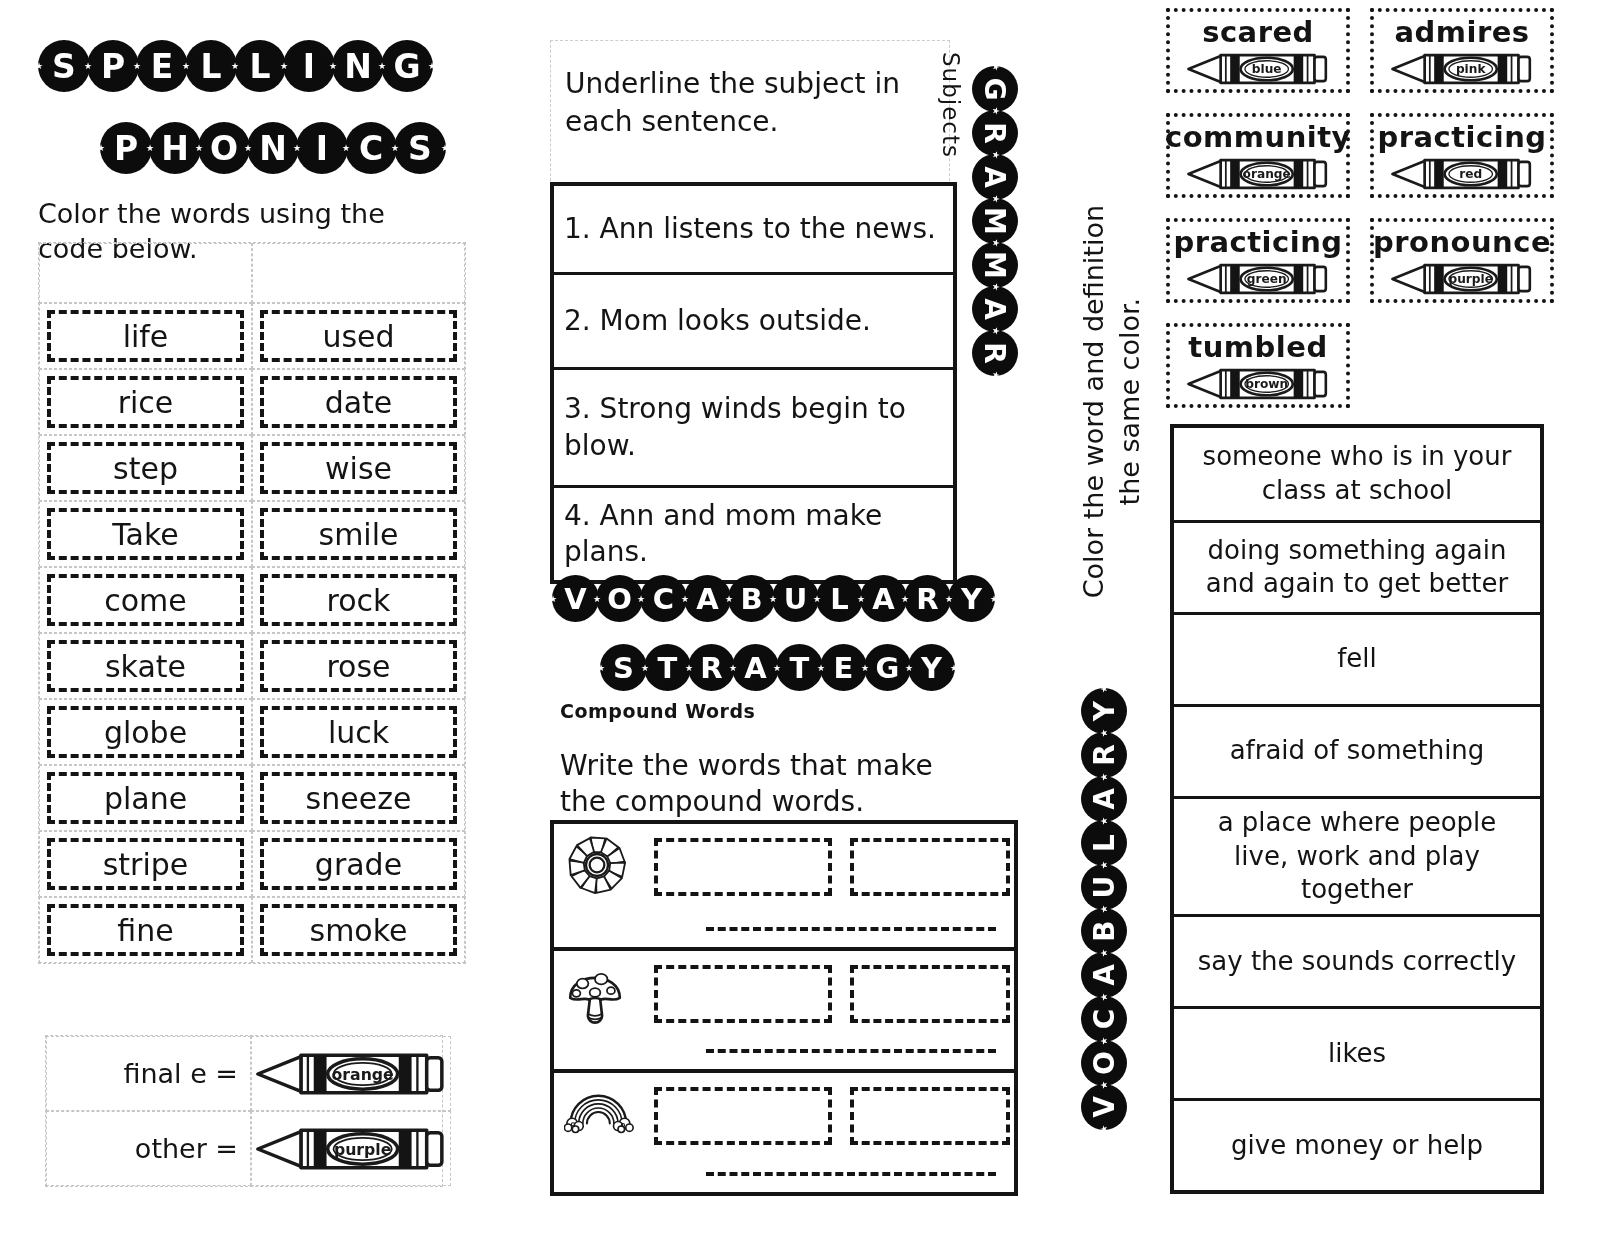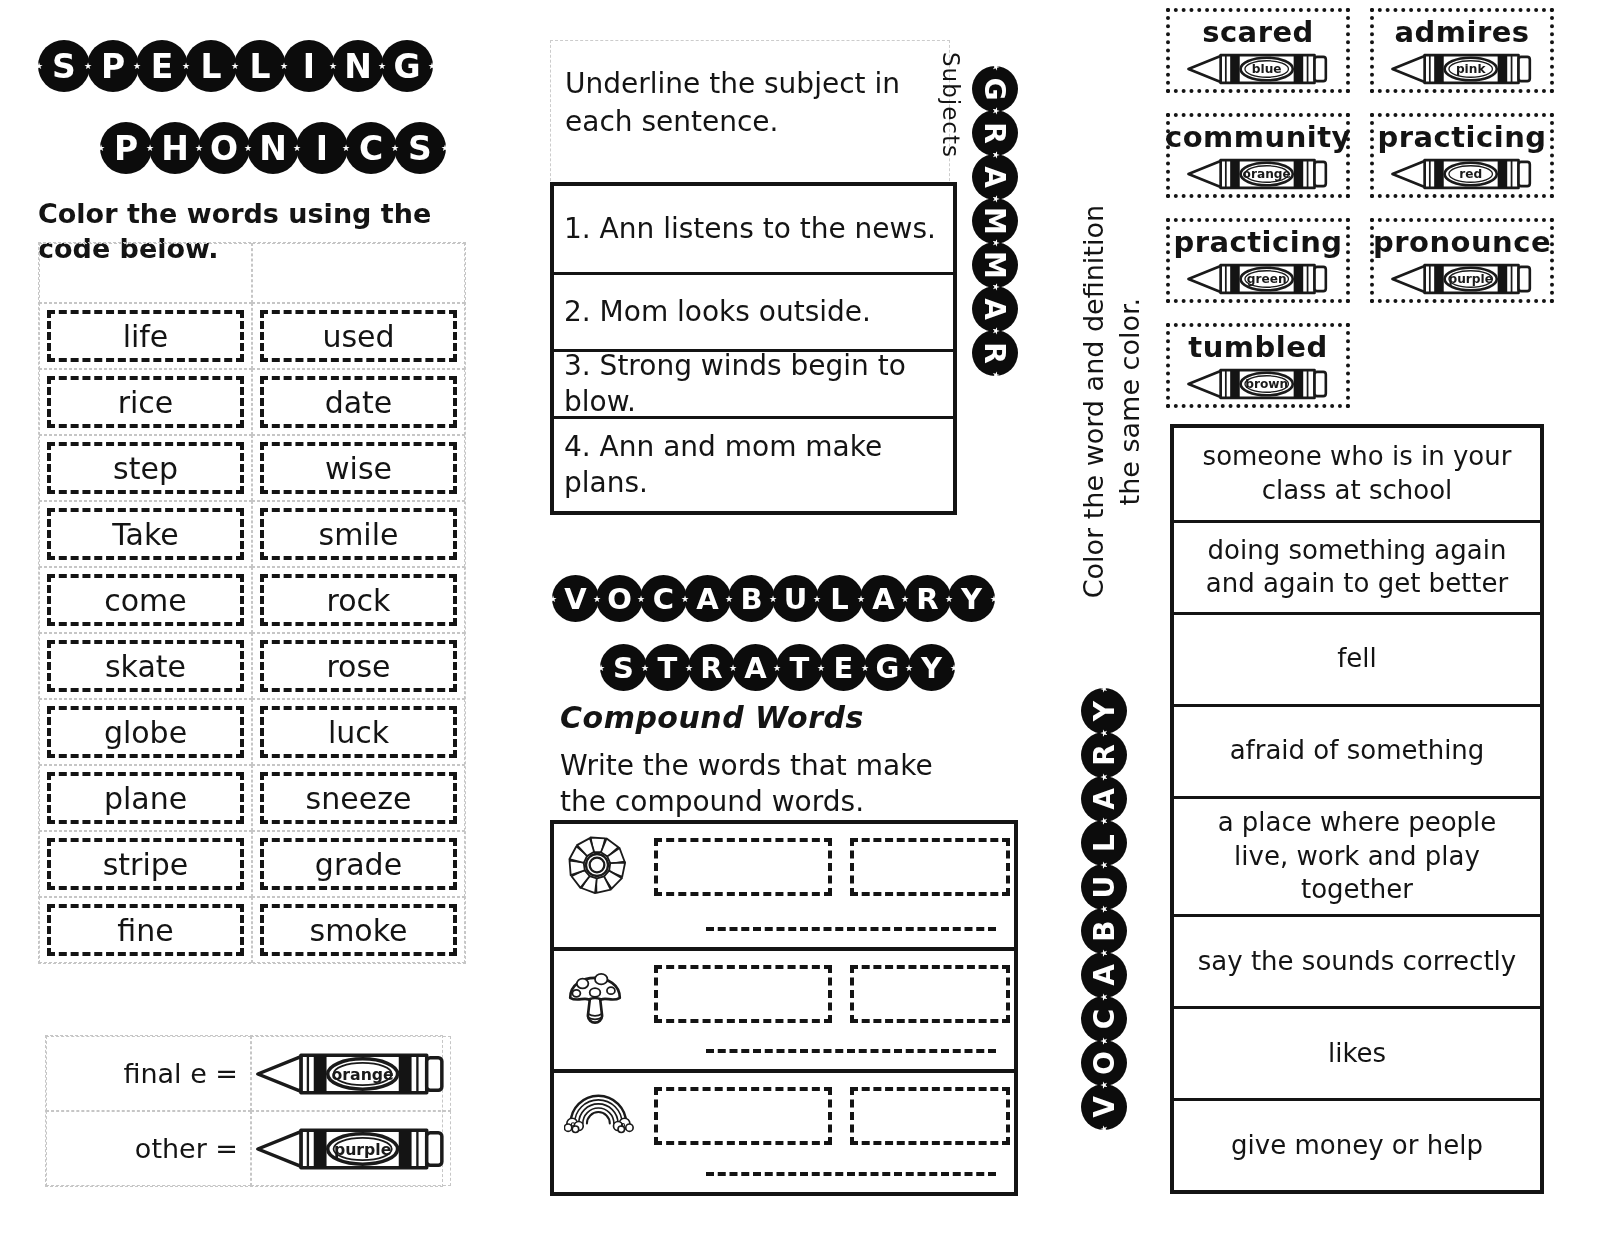--- a/index.html
+++ b/index.html
@@ -16,21 +16,21 @@
   .cl { flex:0 0 auto; display:flex; align-items:center; justify-content:center;
         background:#0c0c0c; color:#fff; border-radius:50%; font-weight:bold; position:relative; }
   .cl::before,.cl::after { content:"\2605"; position:absolute; top:50%; transform:translateY(-50%);
         font-size:9px; color:#fff; line-height:1; }
   .cl::before { left:-3px; } .cl::after { right:-3px; }
   .sz52 .cl { width:52px; height:52px; font-size:33px; margin-right:-3px; }
   .sz47 .cl { width:47px; height:47px; font-size:29px; margin-right:-3px; }
   .sz46 .cl { width:46px; height:46px; font-size:28px; margin-right:-2px; }
 
   
-  .color-instr { left:38px; top:196px; width:400px; font-size:27px; line-height:1.3;font-weight:bold; }
+  .color-instr { left:38px; top:196px; width:400px; font-size:27px; line-height:1.3; }
   .word-grid { left:38px; top:242px; width:428px; border:1px dashed #c6c6c6;
                display:grid; grid-template-columns:1fr 1fr; }
   .wg-cell { border:1px dashed #c6c6c6; height:66px; display:flex; align-items:center; justify-content:center; }
   .wg-cell.empty { height:60px; }
   .word-box { width:93%; height:52px; border:4px dashed #141414; display:flex;
               align-items:center; justify-content:center; font-size:30px; background:#fff; }
   .code-box { left:45px; top:1035px; width:398px; height:152px; border:1px dashed #c6c6c6;
               display:grid; grid-template-columns:205px 1fr; grid-template-rows:1fr 1fr; }
   .code-cell { border:1px dashed #c6c6c6; display:flex; align-items:center; }
   .code-label { justify-content:flex-end; padding-right:12px; font-size:27px; }
@@ -39,24 +39,24 @@
 
   
   .underline-box { left:550px; top:40px; width:400px; height:146px; border:1px dashed #cccccc;
                    padding:24px 14px; font-size:28px; line-height:1.35; }
   .subjects { left:938px; top:52px; writing-mode:vertical-rl; font-size:23px; letter-spacing:1px; }
   .grammar-strip { left:841px; top:197px; transform:rotate(90deg); }
   .sent-table { left:550px; top:182px; width:407px; border:4px solid #141414; background:#fff; }
   .sent-row { border-top:3px solid #141414; padding:4px 10px; display:flex; align-items:center;
               font-size:28px; line-height:1.3; }
   .sent-row:first-child { border-top:none; }
-  .sent-row:nth-child(1){ height:86px; } .sent-row:nth-child(2){ height:77px; }
-  .sent-row:nth-child(3){ height:67px; } .sent-row:nth-child(4){ height:95px; }
+  .sent-row:nth-child(1){ height:86px; } .sent-row:nth-child(2){ height:95px; }
+  .sent-row:nth-child(3){ height:118px; } .sent-row:nth-child(4){ height:95px; }
   .vs1 { left:552px; top:575px; } .vs2 { left:600px; top:644px; }
-  .compound-title { left:560px; top:700px; font-size:30px; font-weight:bold; letter-spacing:0.5px;font-style:italic; }
+  .compound-title { left:560px; top:700px; font-size:19px; font-weight:bold; letter-spacing:0.5px; }
   .write-instr { left:560px; top:748px; width:400px; font-size:28px; line-height:1.3; }
   .comp-table { left:550px; top:820px; width:468px; height:376px; border:4px solid #141414;
                 display:grid; grid-template-rows:repeat(3,1fr); background:#fff; }
   .comp-row { border-top:4px solid #141414; position:relative; }
   .comp-row:first-child { border-top:none; }
   .comp-icon { position:absolute; left:10px; top:8px; }
   .cbox { position:absolute; top:14px; height:58px; border:4px dashed #141414; background:#fff; }
   .cbox1 { left:100px; width:178px; } .cbox2 { left:296px; width:160px; }
   .cline { position:absolute; left:152px; bottom:16px; width:290px; border-top:4px dashed #141414; }
 

